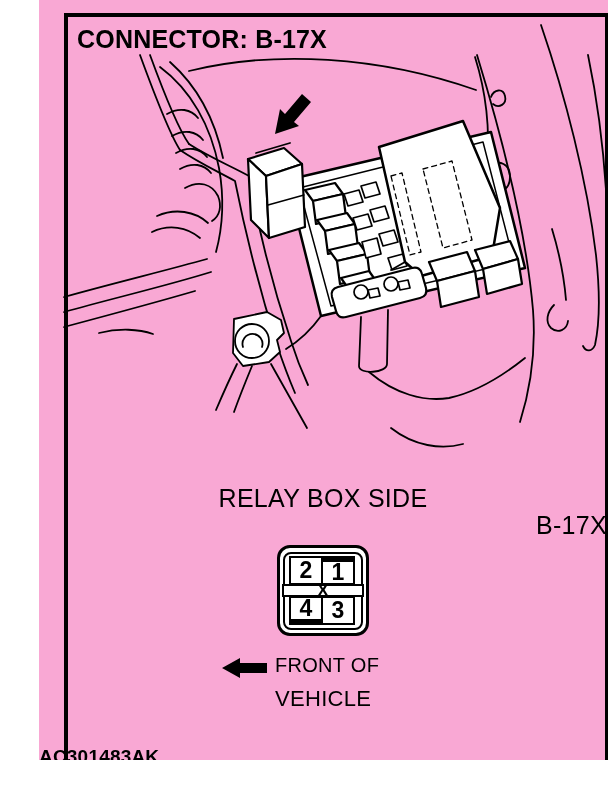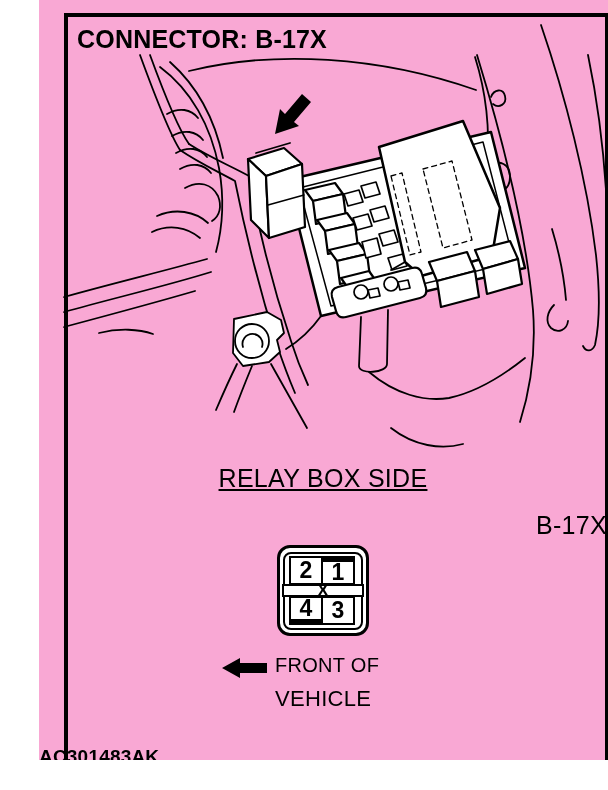--- a/index.html
+++ b/index.html
@@ -2,22 +2,22 @@
 <html><head>
 <meta charset="utf-8">
 <style>
   html,body{margin:0;padding:0;background:#fff;}
   .page{position:relative;width:608px;height:760px;background:#f9a8d4;overflow:hidden;
         font-family:"Liberation Sans",sans-serif;color:#000;margin-left:39px;}
   .frame{position:absolute;left:25px;top:13px;width:545px;height:765px;
          border:4px solid #000;box-sizing:border-box;background:transparent;}
   .title{position:absolute;left:38px;top:25px;font-size:25px;font-weight:bold;letter-spacing:.2px;white-space:nowrap;}
   .svg-art{position:absolute;left:0;top:0;}
-  .view-label{position:absolute;left:0;top:464px;width:568px;text-align:center;
-              font-size:25px;letter-spacing:.3px;white-space:nowrap;text-decoration:underline;}
+  .view-label{position:absolute;left:0;top:484px;width:568px;text-align:center;
+              font-size:25px;letter-spacing:.3px;white-space:nowrap;}
   .conn-label{position:absolute;left:0;top:511px;width:568px;text-align:right;
               font-size:25px;letter-spacing:.3px;white-space:nowrap;}
   
   .housing{position:absolute;left:238px;top:545px;width:92px;height:91px;box-sizing:border-box;
            border:3px solid #000;border-radius:13px;background:#fff;
            display:flex;align-items:center;justify-content:center;}
   .housing-inner{width:80px;height:78px;box-sizing:border-box;border:2px solid #000;border-radius:8px;
            display:flex;flex-direction:column;align-items:center;justify-content:center;}
   .pin-row{display:flex;width:68px;height:29px;position:relative;z-index:1;}
   .pin{box-sizing:border-box;width:34px;border:2px solid #000;background:#fff;

